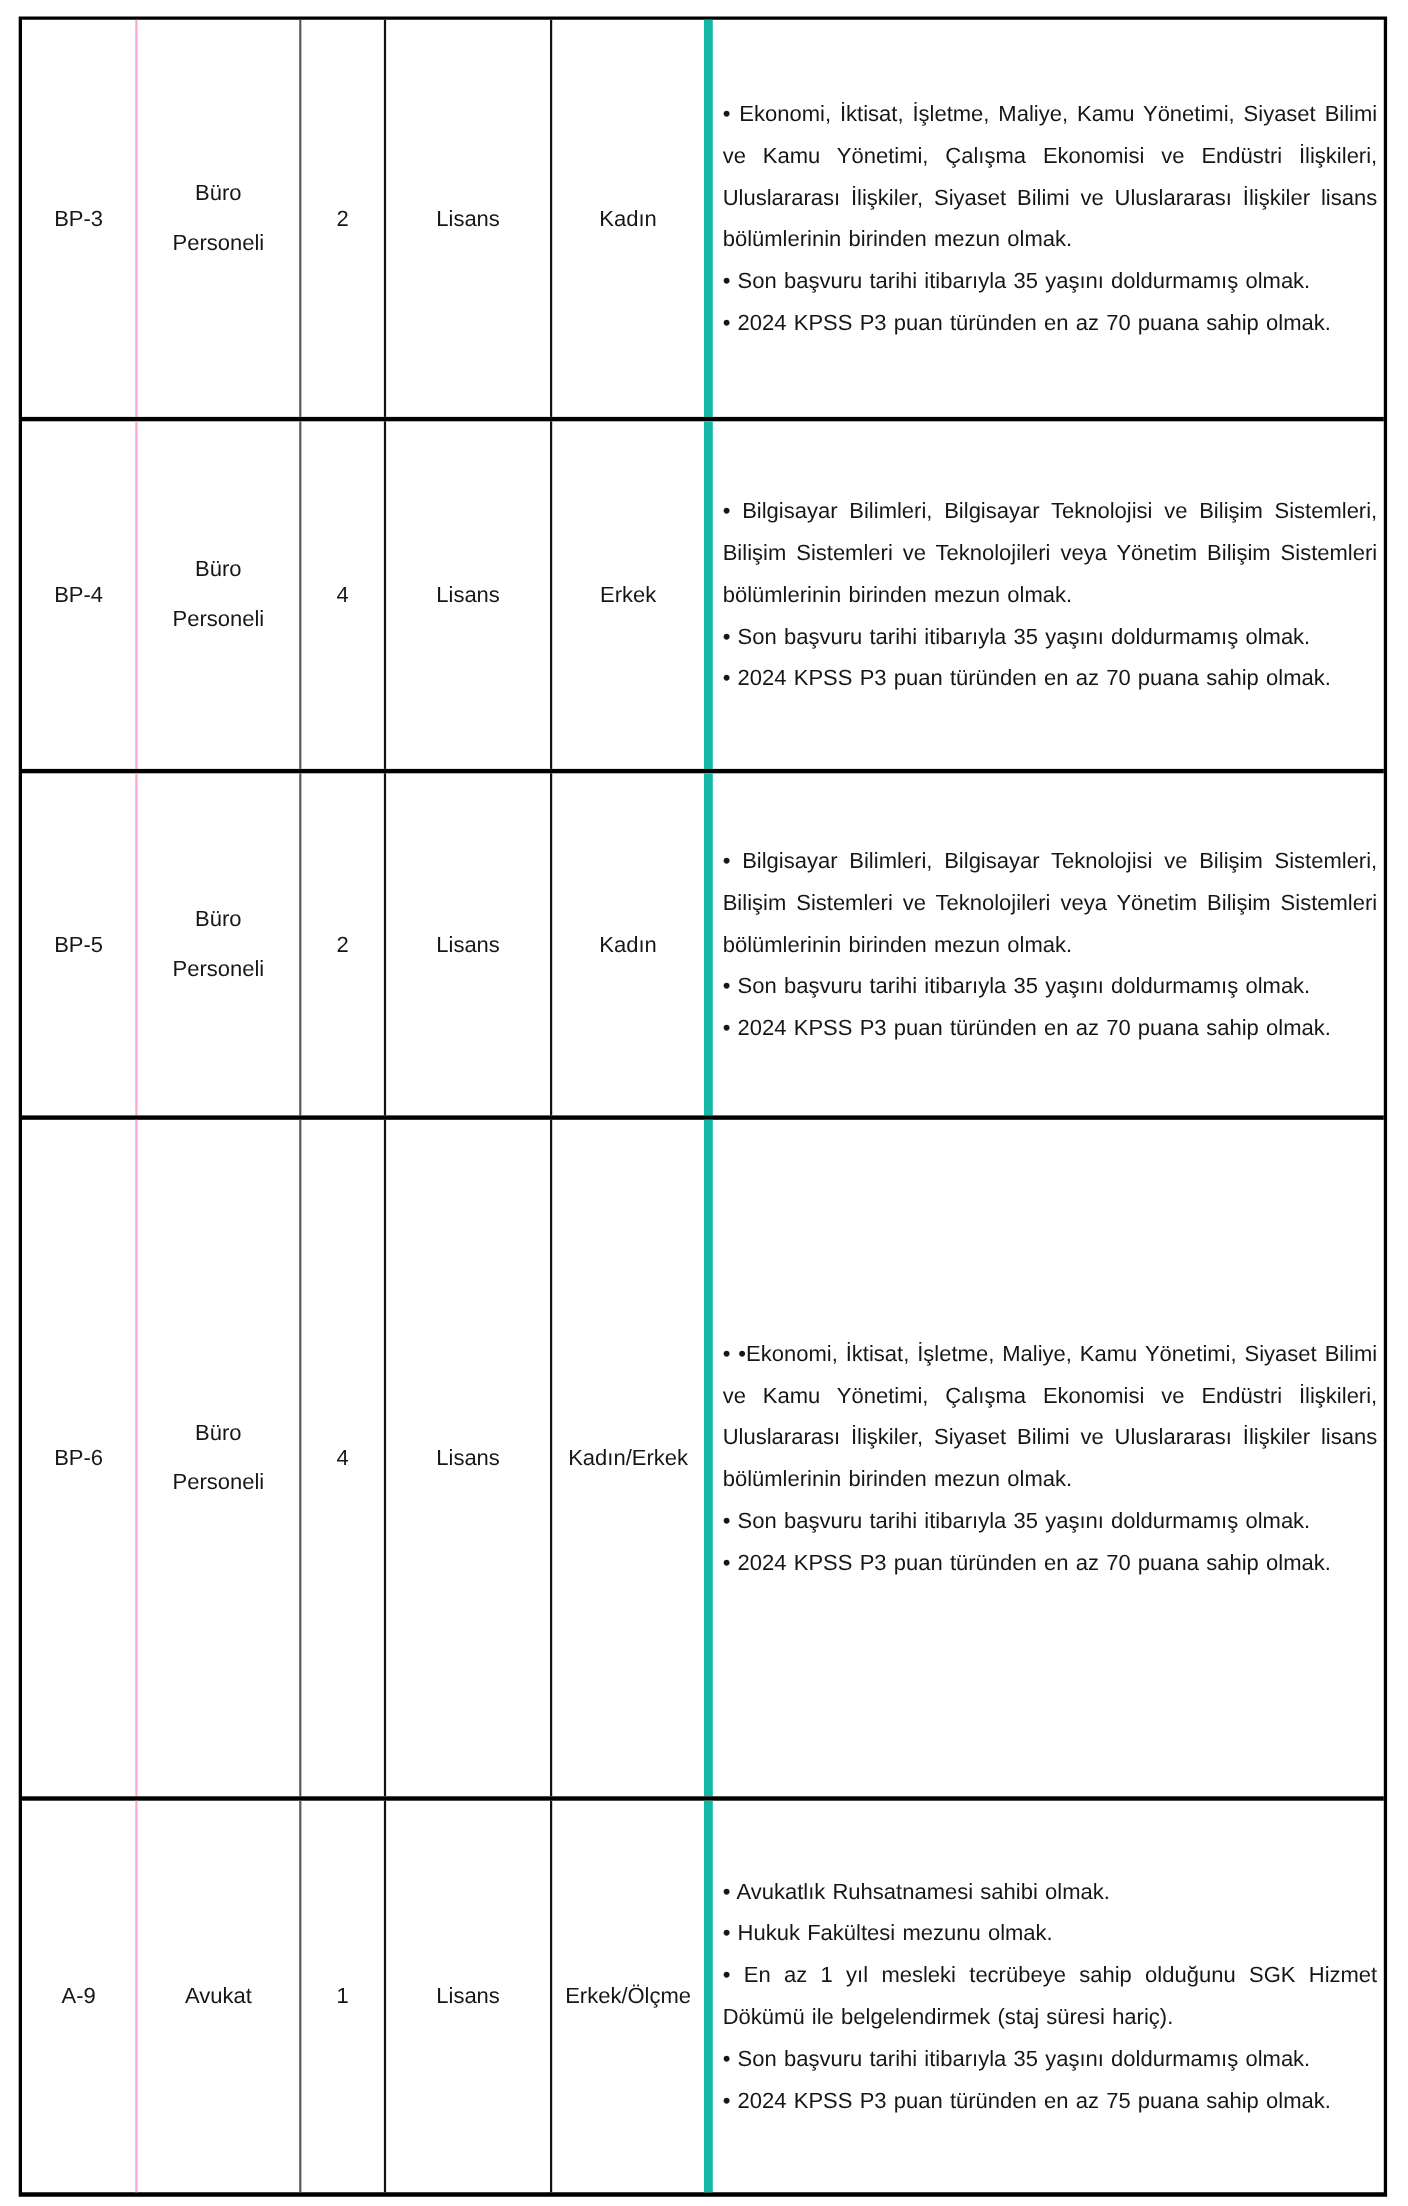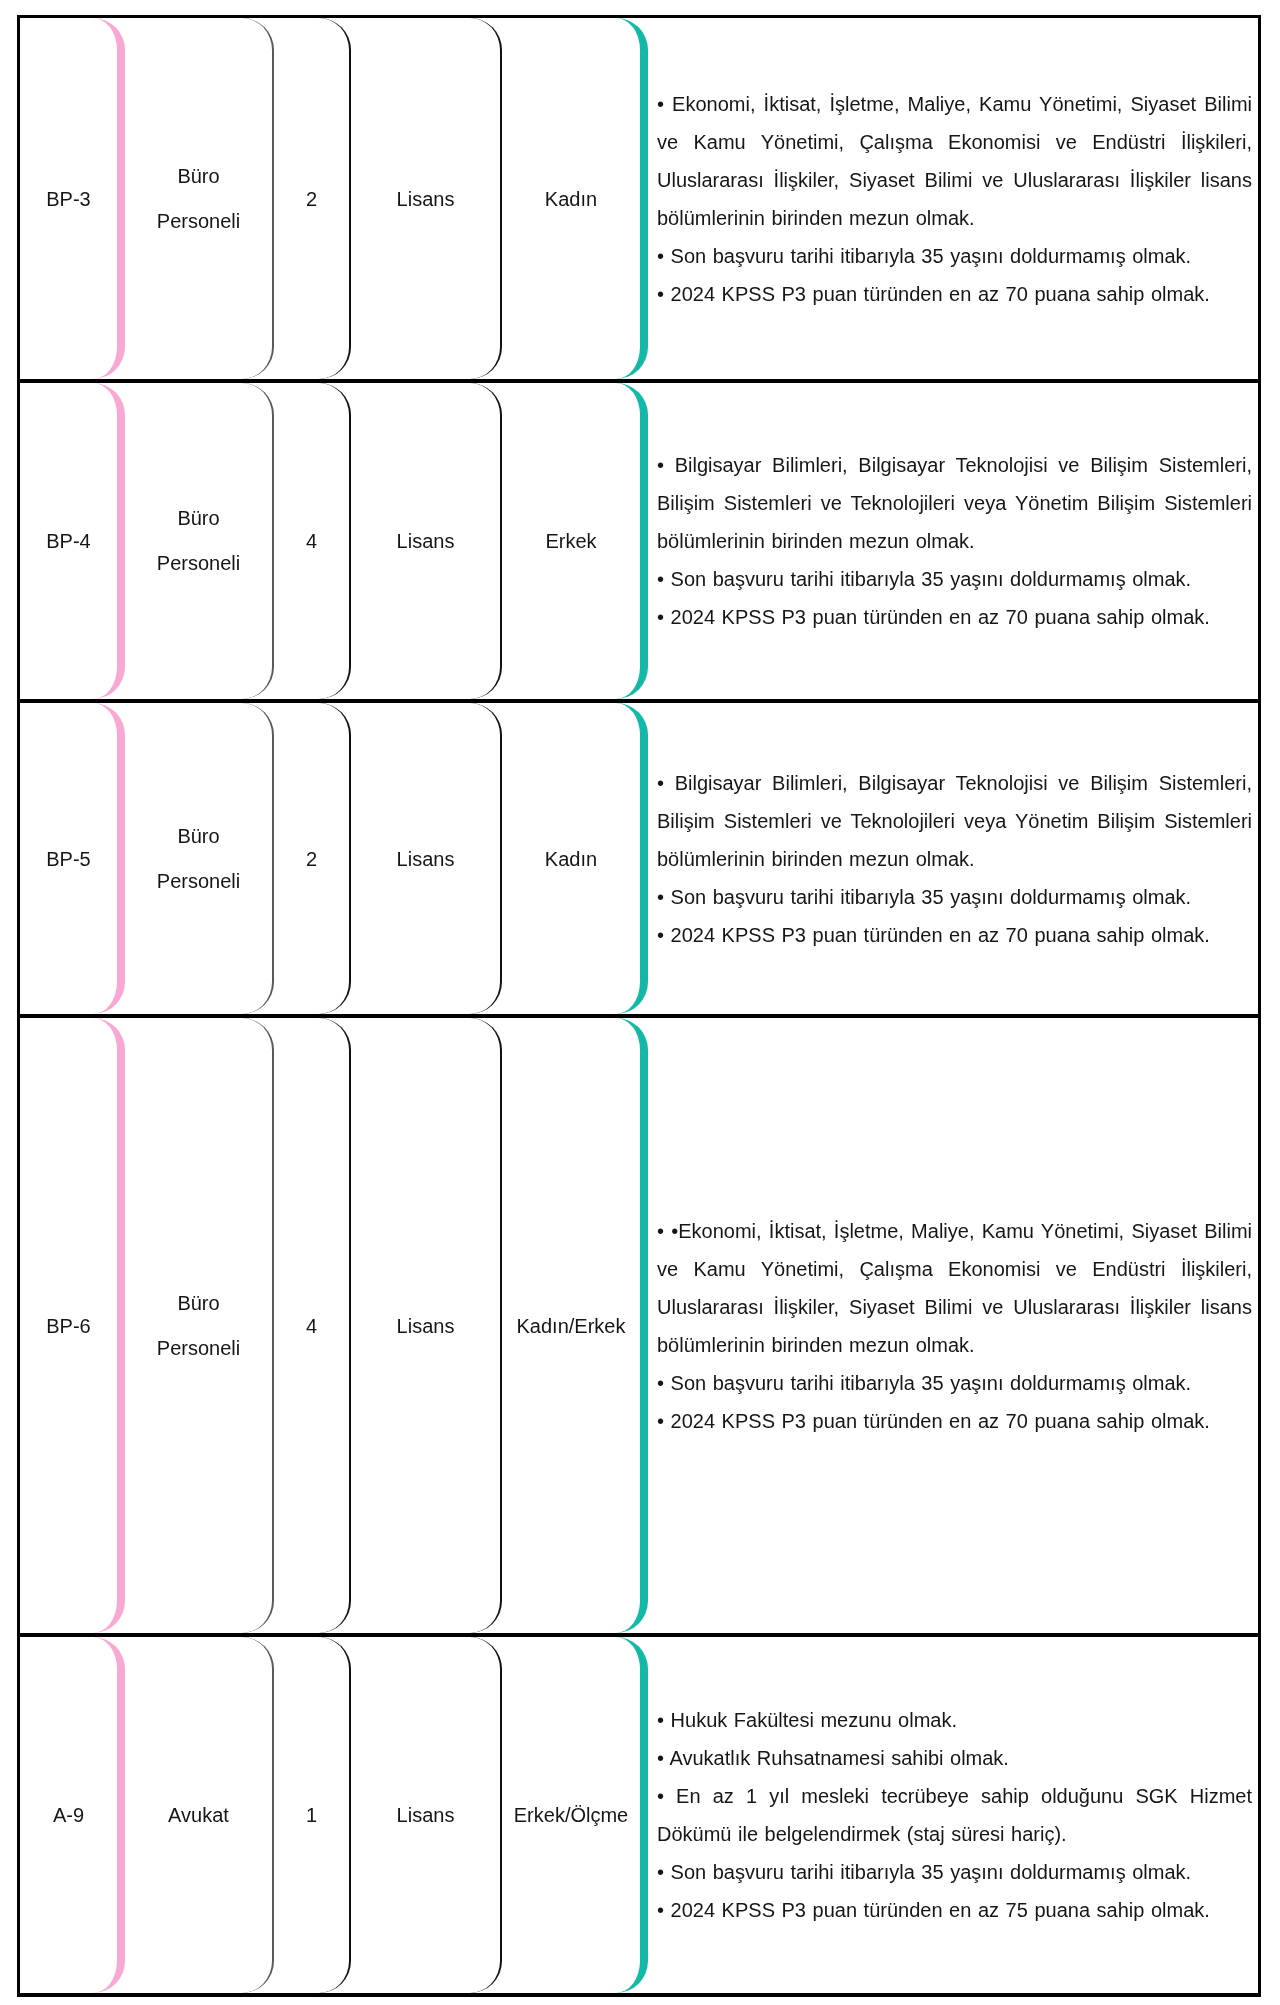--- a/index.html
+++ b/index.html
@@ -42,23 +42,22 @@
 
   .cell {
     display: flex;
     align-items: center;
     justify-content: center;
     text-align: center;
     font-size: 20px;
     line-height: 30px;
     padding: 4px;
     overflow: hidden;
-    border-radius: 32px;
   }
-  .c-code      { flex: 0 0 105px; border-right: 8px solid #f9a8d4; }
+  .c-code      { flex: 0 0 105px; border-right: 2px solid #f9a8d4; }
   .c-title     { flex: 0 0 149px; border-right: 2px solid #5a5a5a; line-height: 45px; padding: 4px 12px; }
   .c-count     { flex: 0 0 77px;  border-right: 2px solid #111; }
   .c-education { flex: 0 0 151px; border-right: 2px solid #111; }
   .c-gender    { flex: 0 0 146px; border-right: 8px solid #14b8a6; padding: 4px 2px; }
 
   .c-reqs {
     flex: 1 1 auto;
     display: flex;
     flex-direction: column;
     justify-content: center;
@@ -133,21 +132,21 @@
       </div>
   </div>
 
   <div class="row row-5">
     <div class="cell c-code">A-9</div>
     <div class="cell c-title">Avukat</div>
     <div class="cell c-count">1</div>
     <div class="cell c-education">Lisans</div>
     <div class="cell c-gender">Erkek/Ölçme</div>
     <div class="cell c-reqs">
+        <p class="req">• Avukatlık Ruhsatnamesi sahibi olmak.</p>
         <p class="req">• Hukuk Fakültesi mezunu olmak.</p>
-        <p class="req">• Avukatlık Ruhsatnamesi sahibi olmak.</p>
         <p class="req">• En az 1 yıl mesleki tecrübeye sahip olduğunu SGK Hizmet Dökümü ile belgelendirmek (staj süresi hariç).</p>
         <p class="req">• Son başvuru tarihi itibarıyla 35 yaşını doldurmamış olmak.</p>
         <p class="req">• 2024 KPSS P3 puan türünden en az 75 puana sahip olmak.</p>
       </div>
   </div>
 
 </div>
 
 </body></html>

